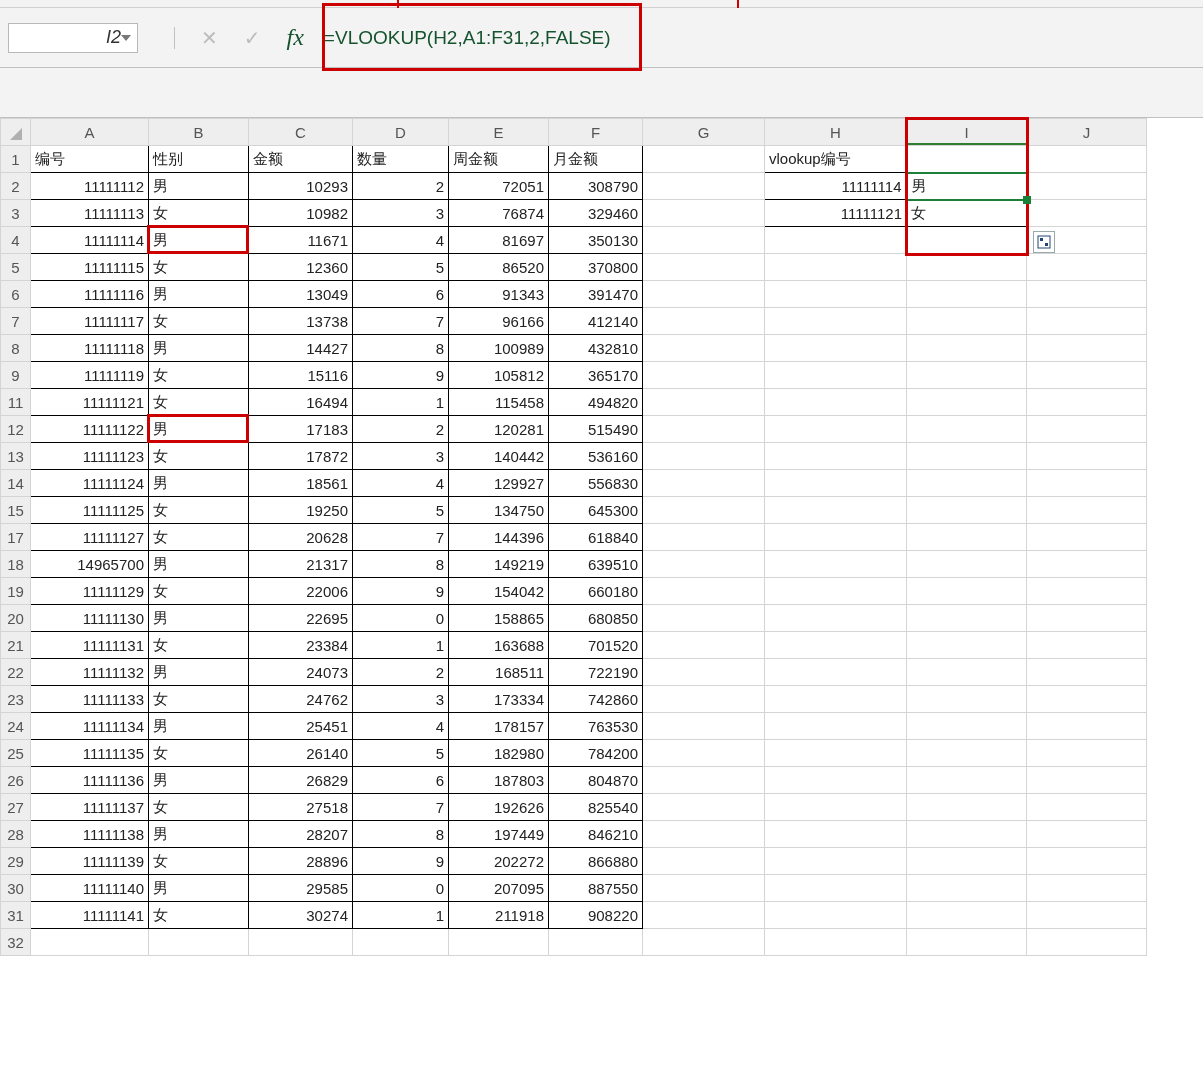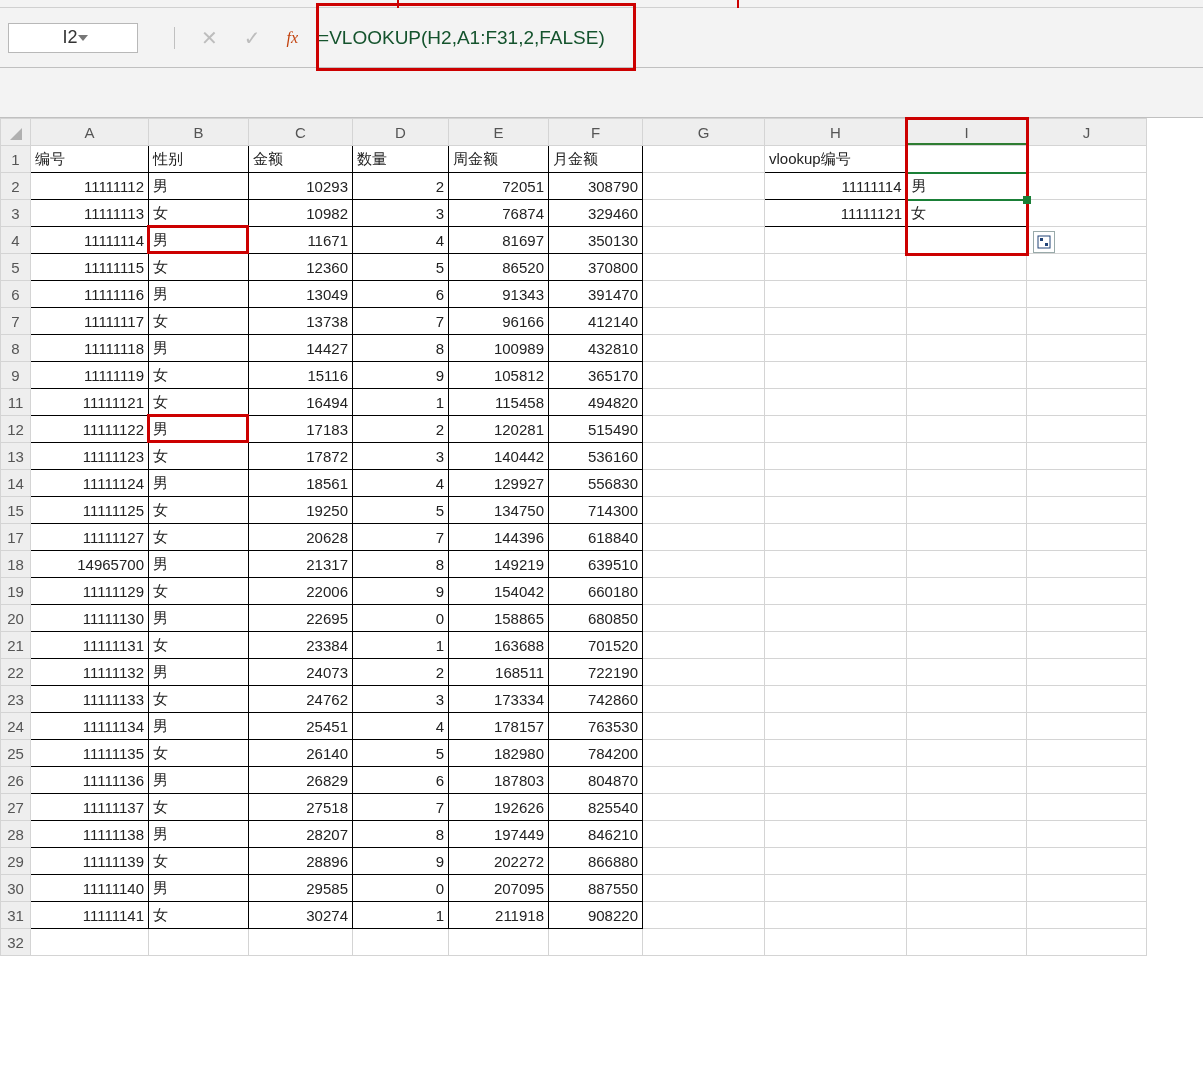--- a/index.html
+++ b/index.html
@@ -9,25 +9,25 @@
   .ribbon-stub { height: 8px; background: #f3f3f3; border-bottom: 1px solid #d0d0d0; position: relative; }
   .ribbon-stub::after {
     content: ""; position: absolute; left: 397px; top: -2px; width: 338px; height: 8px;
     border: 2px solid #c00; border-bottom: none;
   }
 
   
   .fbar { display:flex; align-items:center; height:60px; background:#f3f3f3; border-bottom:1px solid #c0c0c0; }
   .namebox {
     margin-left: 8px; width: 130px; height: 30px; background:#fff; border:1px solid #b8b8b8;
-    display:flex; align-items:center; justify-content:center; padding:0 6px 0 10px; font-size:18px; color:#333;
+    display:flex; align-items:center; justify-content:flex-end; padding:0 6px 0 10px; font-size:18px; color:#333;font-style:italic;
   }
   .namebox .dd { width:0;height:0;border-left:5px solid transparent;border-right:5px solid transparent;border-top:6px solid #777; }
   .fb-icons { display:flex; align-items:center; gap:26px; margin-left:36px; color:#bdbdbd; font-size:20px; }
-  .fb-icons .fx { font-style: italic; font-family: "Times New Roman", serif; color:#c2410c; font-size:16px; }
+  .fb-icons .fx { font-style: italic; font-family: "Times New Roman", serif; color:#14532d; font-size:24px; }
   .fb-icons .sep { width:1px; height:22px; background:#c0c0c0; }
   .formula-wrap { position:relative; flex:1; padding-left:20px; }
   .formula-box { position:absolute; left:18px; top:-24px; width:320px; height:68px; border:3px solid #c00; pointer-events:none; }
   .formula-text { font-size:19px; color:#14532d; }
 
   
   .gap { height:50px; background:#f3f3f3; border-bottom:1px solid #c0c0c0; }
 
   
   .sheet { position:relative; }
@@ -276,21 +276,21 @@
           <td class=" txt"></td>
           <td class=""></td>
         </tr>
         <tr>
           <th class="rowhdr">15</th>
           <td class=" bordered num">11111125</td>
           <td class=" bordered txt">女</td>
           <td class=" bordered num">19250</td>
           <td class=" bordered num">5</td>
           <td class=" bordered num">134750</td>
-          <td class=" bordered num">714300</td>
+          <td class=" bordered num">645300</td>
           <td class=""></td>
           <td class=""></td>
           <td class=" txt"></td>
           <td class=""></td>
         </tr>
         <tr>
           <th class="rowhdr">17</th>
           <td class=" bordered num">11111127</td>
           <td class=" bordered txt">女</td>
           <td class=" bordered num">20628</td>

